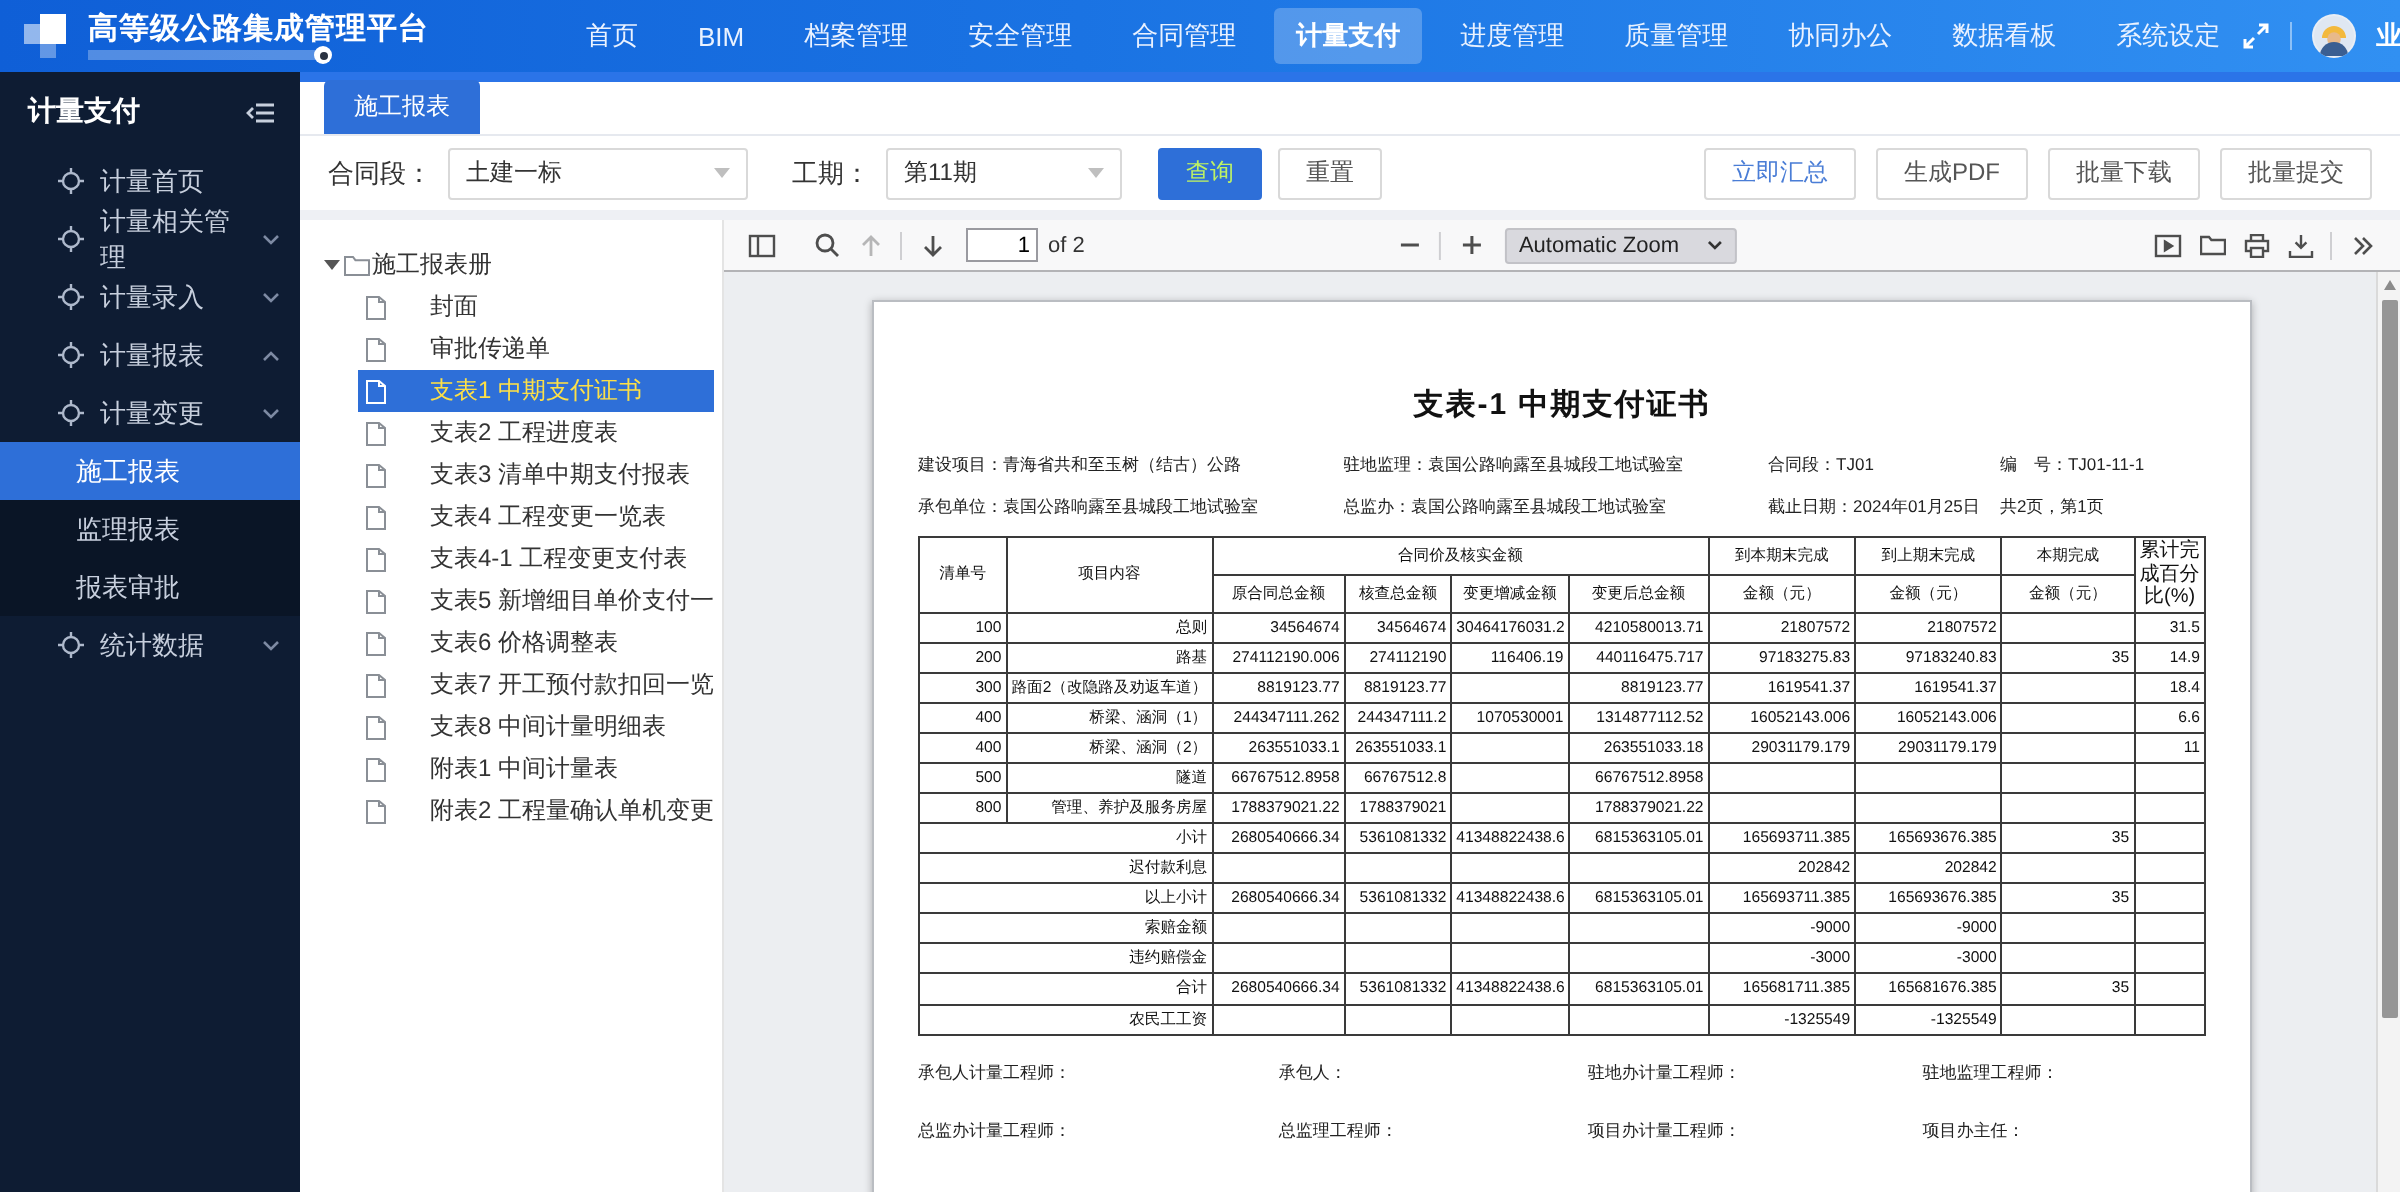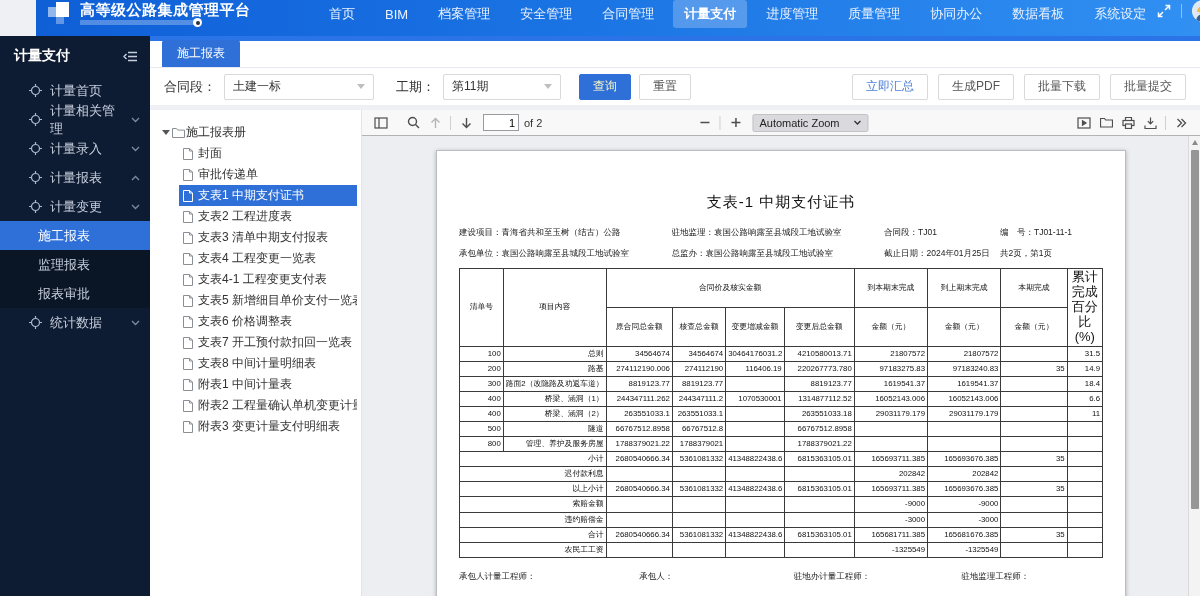--- a/index.html
+++ b/index.html
@@ -1,23 +1,23 @@
 <!DOCTYPE html>
 <html><head>
 <meta charset="utf-8">
 <style>
   * { margin:0; padding:0; box-sizing:border-box; }
   html,body { width:1200px; height:596px; overflow:hidden;
     font-family:"Liberation Sans","DejaVu Sans",sans-serif; }
   .app { width:1200px; height:596px; display:flex; flex-direction:column; background:#eef0f4; }
 
   
-  .topbar { height:36px; flex:none; display:flex; align-items:flex-start;
+  .topbar { height:36px; flex:none; display:flex; align-items:center;
     background:linear-gradient(90deg,#0f5fd7 0%,#1a73e3 45%,#3190f2 100%);
-    color:#fff; padding:0 14px 0 10px; position:relative;margin-left:36px; }
+    color:#fff; padding:0 14px 0 10px; position:relative; }
   .brand { display:flex; align-items:center; gap:8px; width:272px; flex:none; }
   .logo { width:26px; height:26px; position:relative; flex:none; }
   .logo .sq1 { position:absolute; left:10px; top:2px; width:13px; height:15px; background:#fff; }
   .logo .sq2 { position:absolute; left:2px; top:7px; width:9px; height:10px; background:rgba(255,255,255,.55); }
   .logo .sq3 { position:absolute; left:10px; top:17px; width:8px; height:7px; background:rgba(255,255,255,.35); }
   .brand-text { display:flex; flex-direction:column; }
   .brand-title { font-size:15px; font-weight:bold; letter-spacing:.5px; line-height:17px; }
   .brand-underline { margin-top:2px; width:118px; height:5px; background:rgba(255,255,255,.28);
     position:relative; }
   .brand-underline .dot { position:absolute; right:-4px; top:-2px; width:9px; height:9px;
@@ -66,35 +66,35 @@
   .f-label { font-size:13px; color:#333; white-space:nowrap; }
   .select { height:26px; border:1px solid #d9d9d9; border-radius:2px; background:#fff;
     display:flex; align-items:center; padding:0 8px; font-size:12px; color:#333;
     justify-content:space-between; cursor:pointer; }
   .select.w1 { width:150px; margin-right:14px; }
   .select.w2 { width:118px; margin-right:10px; }
   .caret { width:0; height:0; border-left:4px solid transparent; border-right:4px solid transparent;
     border-top:5px solid #bfbfbf; }
   .btn { height:26px; padding:0 13px; border:1px solid #d9d9d9; background:#fff; border-radius:2px;
     font-size:12px; color:#555; cursor:pointer; white-space:nowrap; }
-  .btn-primary { background:#2e6fd8; border-color:#2e6fd8; color:#fef9c3; }
+  .btn-primary { background:#2e6fd8; border-color:#2e6fd8; color:#bef264; }
   .actions { margin-left:auto; display:flex; gap:10px; }
   .actions .btn.active { color:#4a7dd6; }
   .gapline { height:5px; flex:none; }
 
   
   .panel { flex:1; display:flex; background:#fff; min-height:0; }
   .tree { width:212px; flex:none; border-right:1px solid #e4e4e4; padding:12px 4px 8px 12px;
     font-size:12px; color:#333; overflow:hidden; }
   .tree-root { display:flex; align-items:center; gap:1px; height:21px; cursor:pointer; }
   .expander { width:0; height:0; border-left:4px solid transparent; border-right:4px solid transparent;
     border-top:5px solid #555; margin-right:1px; }
-  .tree-file { display:flex; align-items:center; gap:5px; height:21px; margin-left:17px;
+  .tree-file { display:flex; align-items:center; gap:22px; height:21px; margin-left:17px;
     padding-left:4px; cursor:pointer; white-space:nowrap; overflow:hidden; }
-  .tree-file.active { background:#2e6fd8; color:#ffffff; }
+  .tree-file.active { background:#2e6fd8; color:#fde047; }
   .tree-file.active svg { stroke:#fff !important; }
   .t-icon { flex:none; display:inline-flex; }
 
   
   .pdf { flex:1; display:flex; flex-direction:column; min-width:0; }
   .pdf-toolbar { height:26px; flex:none; background:#f8f8f9; border-bottom:1px solid #b3b3b6;
     display:flex; align-items:center; padding:0 8px; position:relative; color:#4e4e4e; }
   .pt-btn { width:22px; height:20px; display:inline-flex; align-items:center; justify-content:center;
     cursor:pointer; }
   .pt-btn.disabled { opacity:.38; }
@@ -115,32 +115,32 @@
   .vscroll .up { position:absolute; top:4px; left:3px; width:0; height:0;
     border-left:3px solid transparent; border-right:3px solid transparent;
     border-bottom:5px solid #8a8a8a; }
   .vscroll .thumb { position:absolute; top:14px; left:2px; width:8px; height:78%;
     background:#969696; border-radius:1px; }
 
   
   .page { width:690px; height:980px; flex:none; background:#fff; margin-top:14px;
     border:1px solid #babdc2; box-shadow:0 1px 4px rgba(0,0,0,.28);
     padding:42px 22px 0 22px; color:#111; }
-  .doc-title { text-align:center; font-size:15px; font-weight:normal; letter-spacing:1px; }
+  .doc-title { text-align:center; font-size:15px; font-weight:bold; letter-spacing:1px; }
   .doc-meta { margin-top:15px; display:grid; grid-template-columns:33% 33% 18% 16%;
     row-gap:9px; font-size:8.5px; color:#222; }
   .meta-cell { white-space:nowrap; overflow:hidden; }
   .doc-table { width:100%; border-collapse:collapse; margin-top:8px; table-layout:fixed;
     font-size:7.8px; color:#111; }
   .doc-table th, .doc-table td { border:1px solid #3a3a3a; padding:1px 2px; white-space:nowrap;
     overflow:hidden; line-height:1.55; }
   .doc-table th { font-weight:normal; text-align:center; }
   .doc-table td.c { text-align:right; }
   .doc-table td.r { text-align:right; }
-  .doc-table .pcth { white-space:normal; line-height:1.15; font-size:13px; }
+  .doc-table .pcth { white-space:normal; line-height:1.15; font-size:10px; }
   .doc-sign { margin-top:13px; display:grid; grid-template-columns:28% 24% 26% 22%;
     row-gap:17px; font-size:8.5px; color:#222; }
 
   svg { display:block; }
 </style>
 </head>
 <body>
 
 <div class="app">
 
@@ -469,28 +469,20 @@
 
               <div class="tree-file">
                 <span class="t-icon">
                   <svg width="10" height="12" viewBox="0 0 10 12" fill="none" stroke="#8a8f96" stroke-width="1">
                     <path d="M.5.5h6L9.5 3v8.5h-9zM6.5.5V3h3"></path>
                   </svg>
                 </span>
                 <span>附表2 工程量确认单机变更计量表</span>
               </div>
 
-              <div class="tree-file">
-                <span class="t-icon">
-                  <svg width="10" height="12" viewBox="0 0 10 12" fill="none" stroke="#8a8f96" stroke-width="1">
-                    <path d="M.5.5h6L9.5 3v8.5h-9zM6.5.5V3h3"></path>
-                  </svg>
-                </span>
-                <span>附表3 变更计量支付明细表</span>
-              </div>
             </div>
         </div>
 
         <div class="pdf">
           <div class="pdf-toolbar">
             <span class="pt-btn">
               <svg width="14" height="12" viewBox="0 0 14 12" fill="none" stroke="#4e4e4e" stroke-width="1.2">
                   <rect x="1" y="1" width="12" height="10"></rect>
                   <path d="M5 1v10"></path>
                 </svg>
@@ -637,21 +629,21 @@
                       <td class="r">21807572</td>
                       <td class="r"></td>
                       <td class="r">31.5</td>
                     </tr>
                     <tr>
                       <td class="c">200</td>
                       <td class="c">路基</td>
                       <td class="r">274112190.006</td>
                       <td class="r">274112190</td>
                       <td class="r">116406.19</td>
-                      <td class="r">220267773.780</td>
+                      <td class="r">440116475.717</td>
                       <td class="r">97183275.83</td>
                       <td class="r">97183240.83</td>
                       <td class="r">35</td>
                       <td class="r">14.9</td>
                     </tr>
                     <tr>
                       <td class="c">300</td>
                       <td class="c">路面2（改隐路及劝返车道）</td>
                       <td class="r">8819123.77</td>
                       <td class="r">8819123.77</td>

